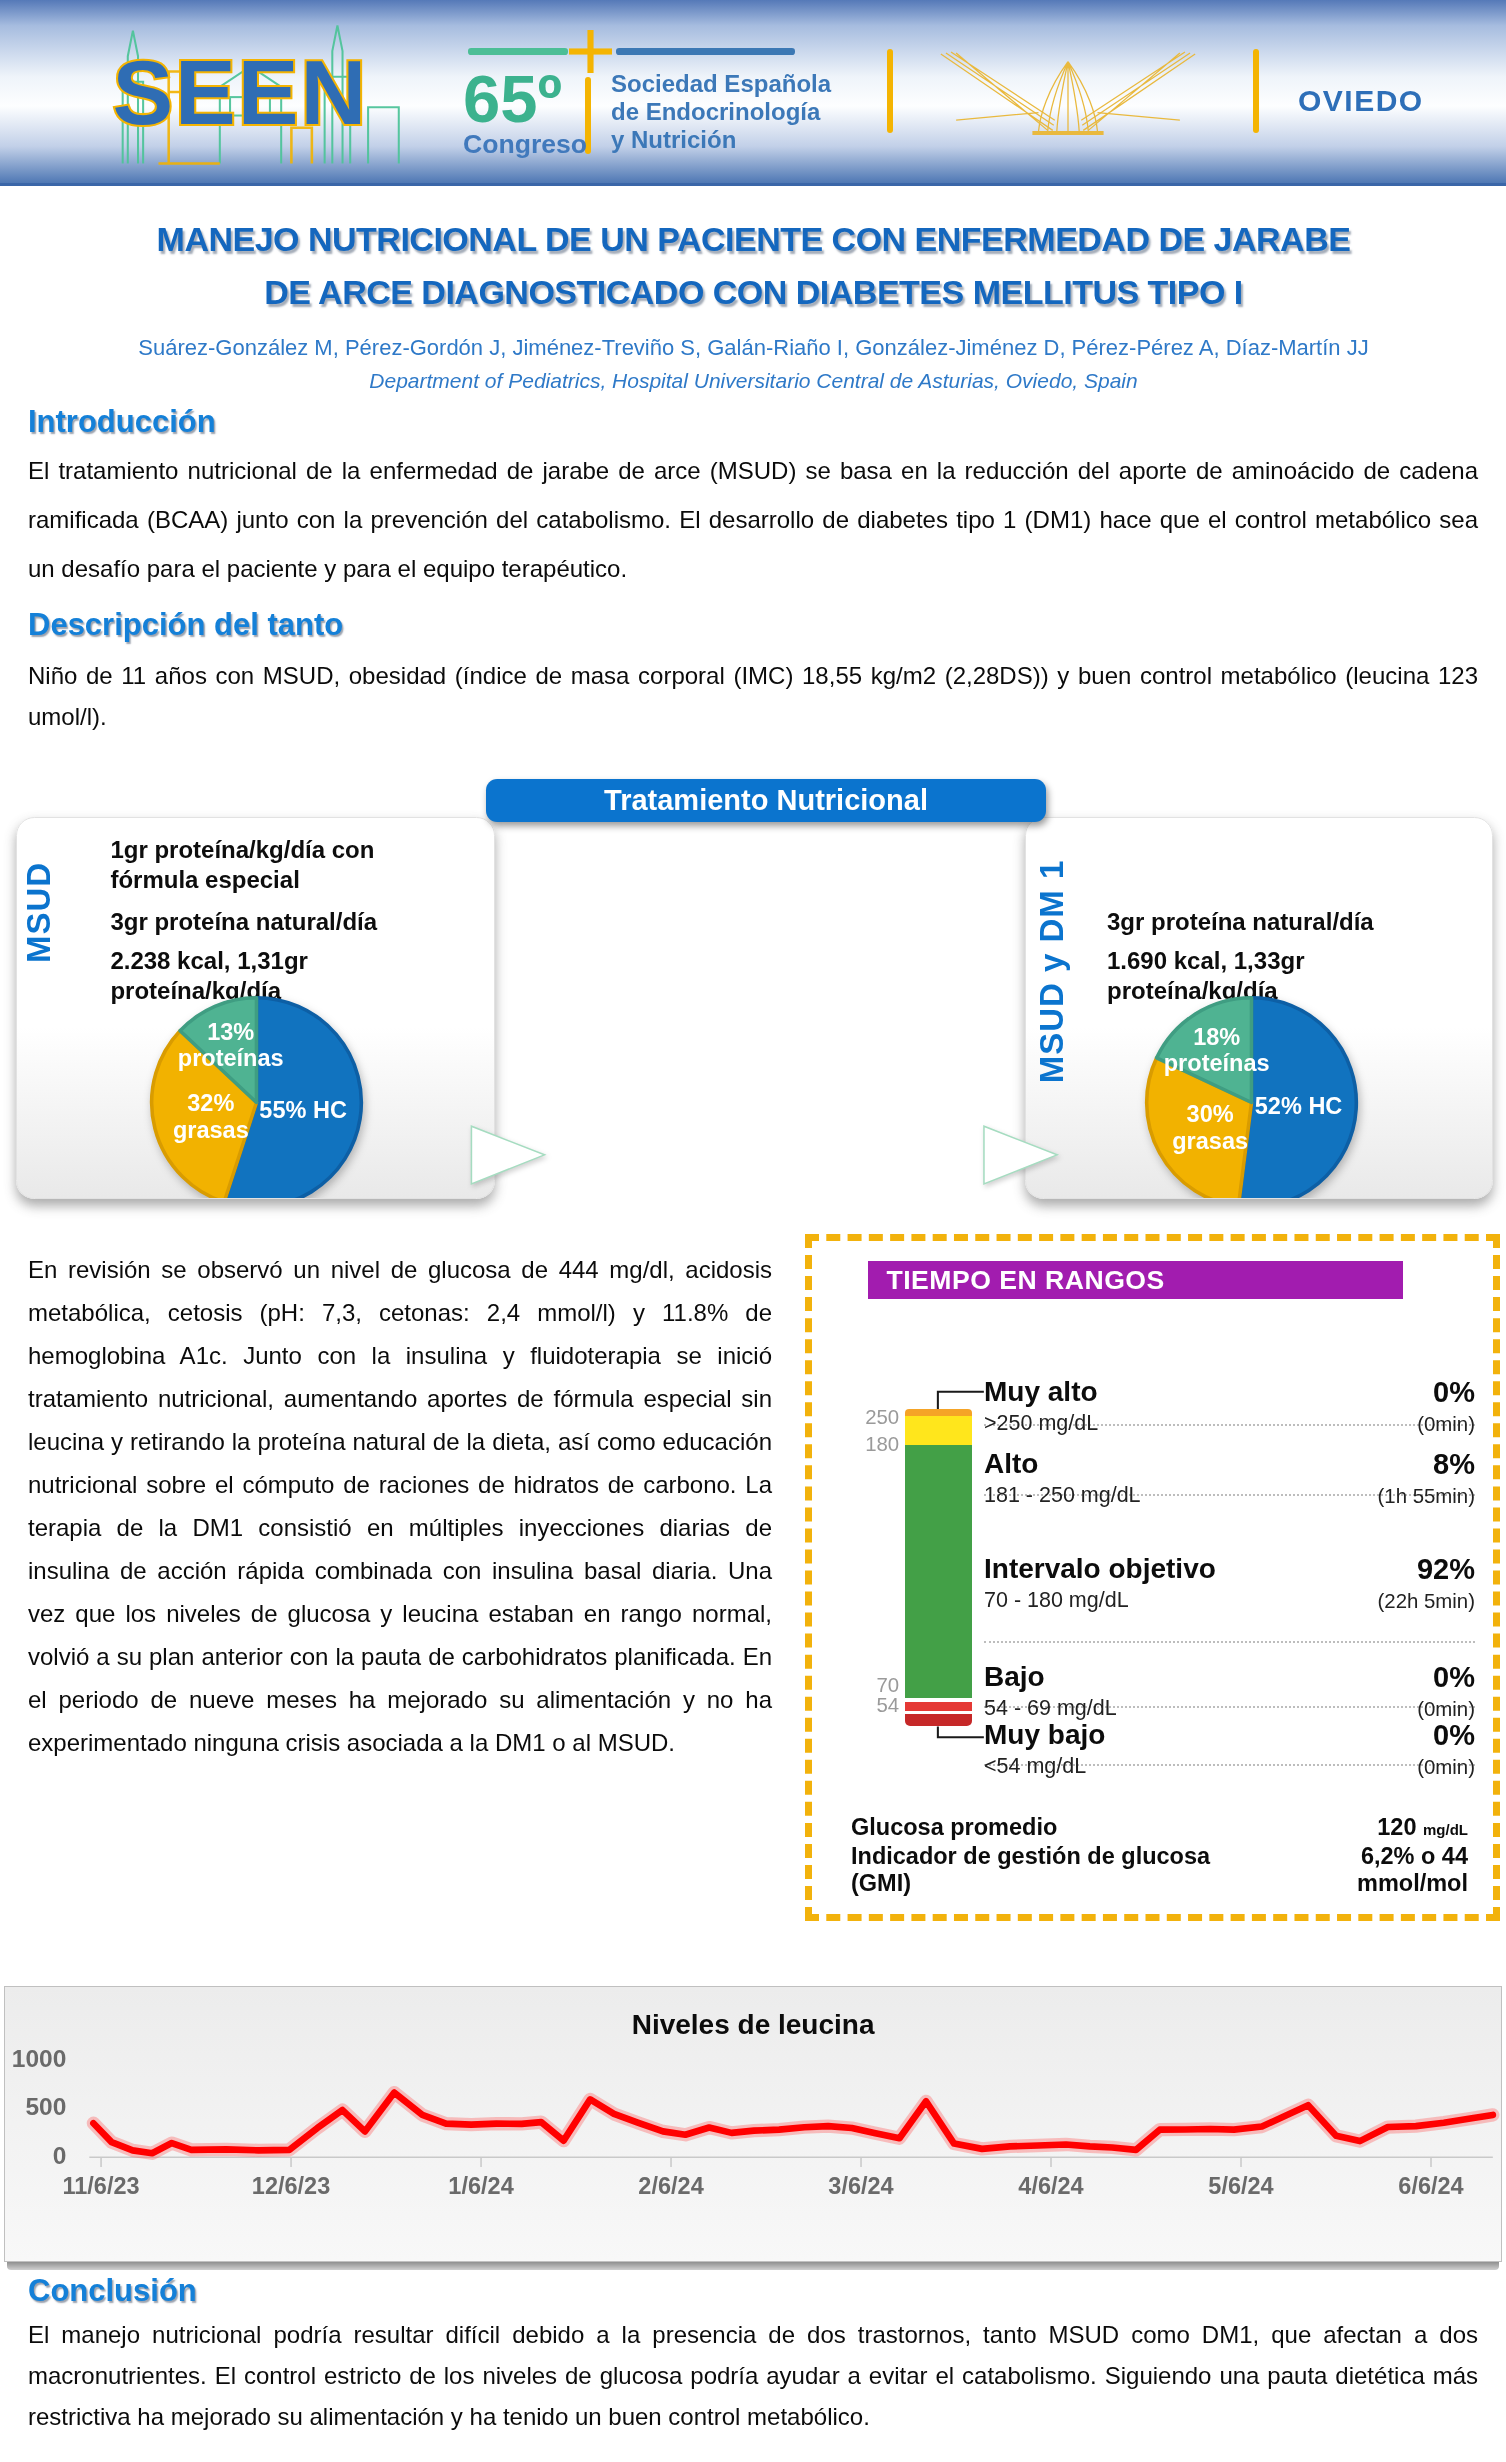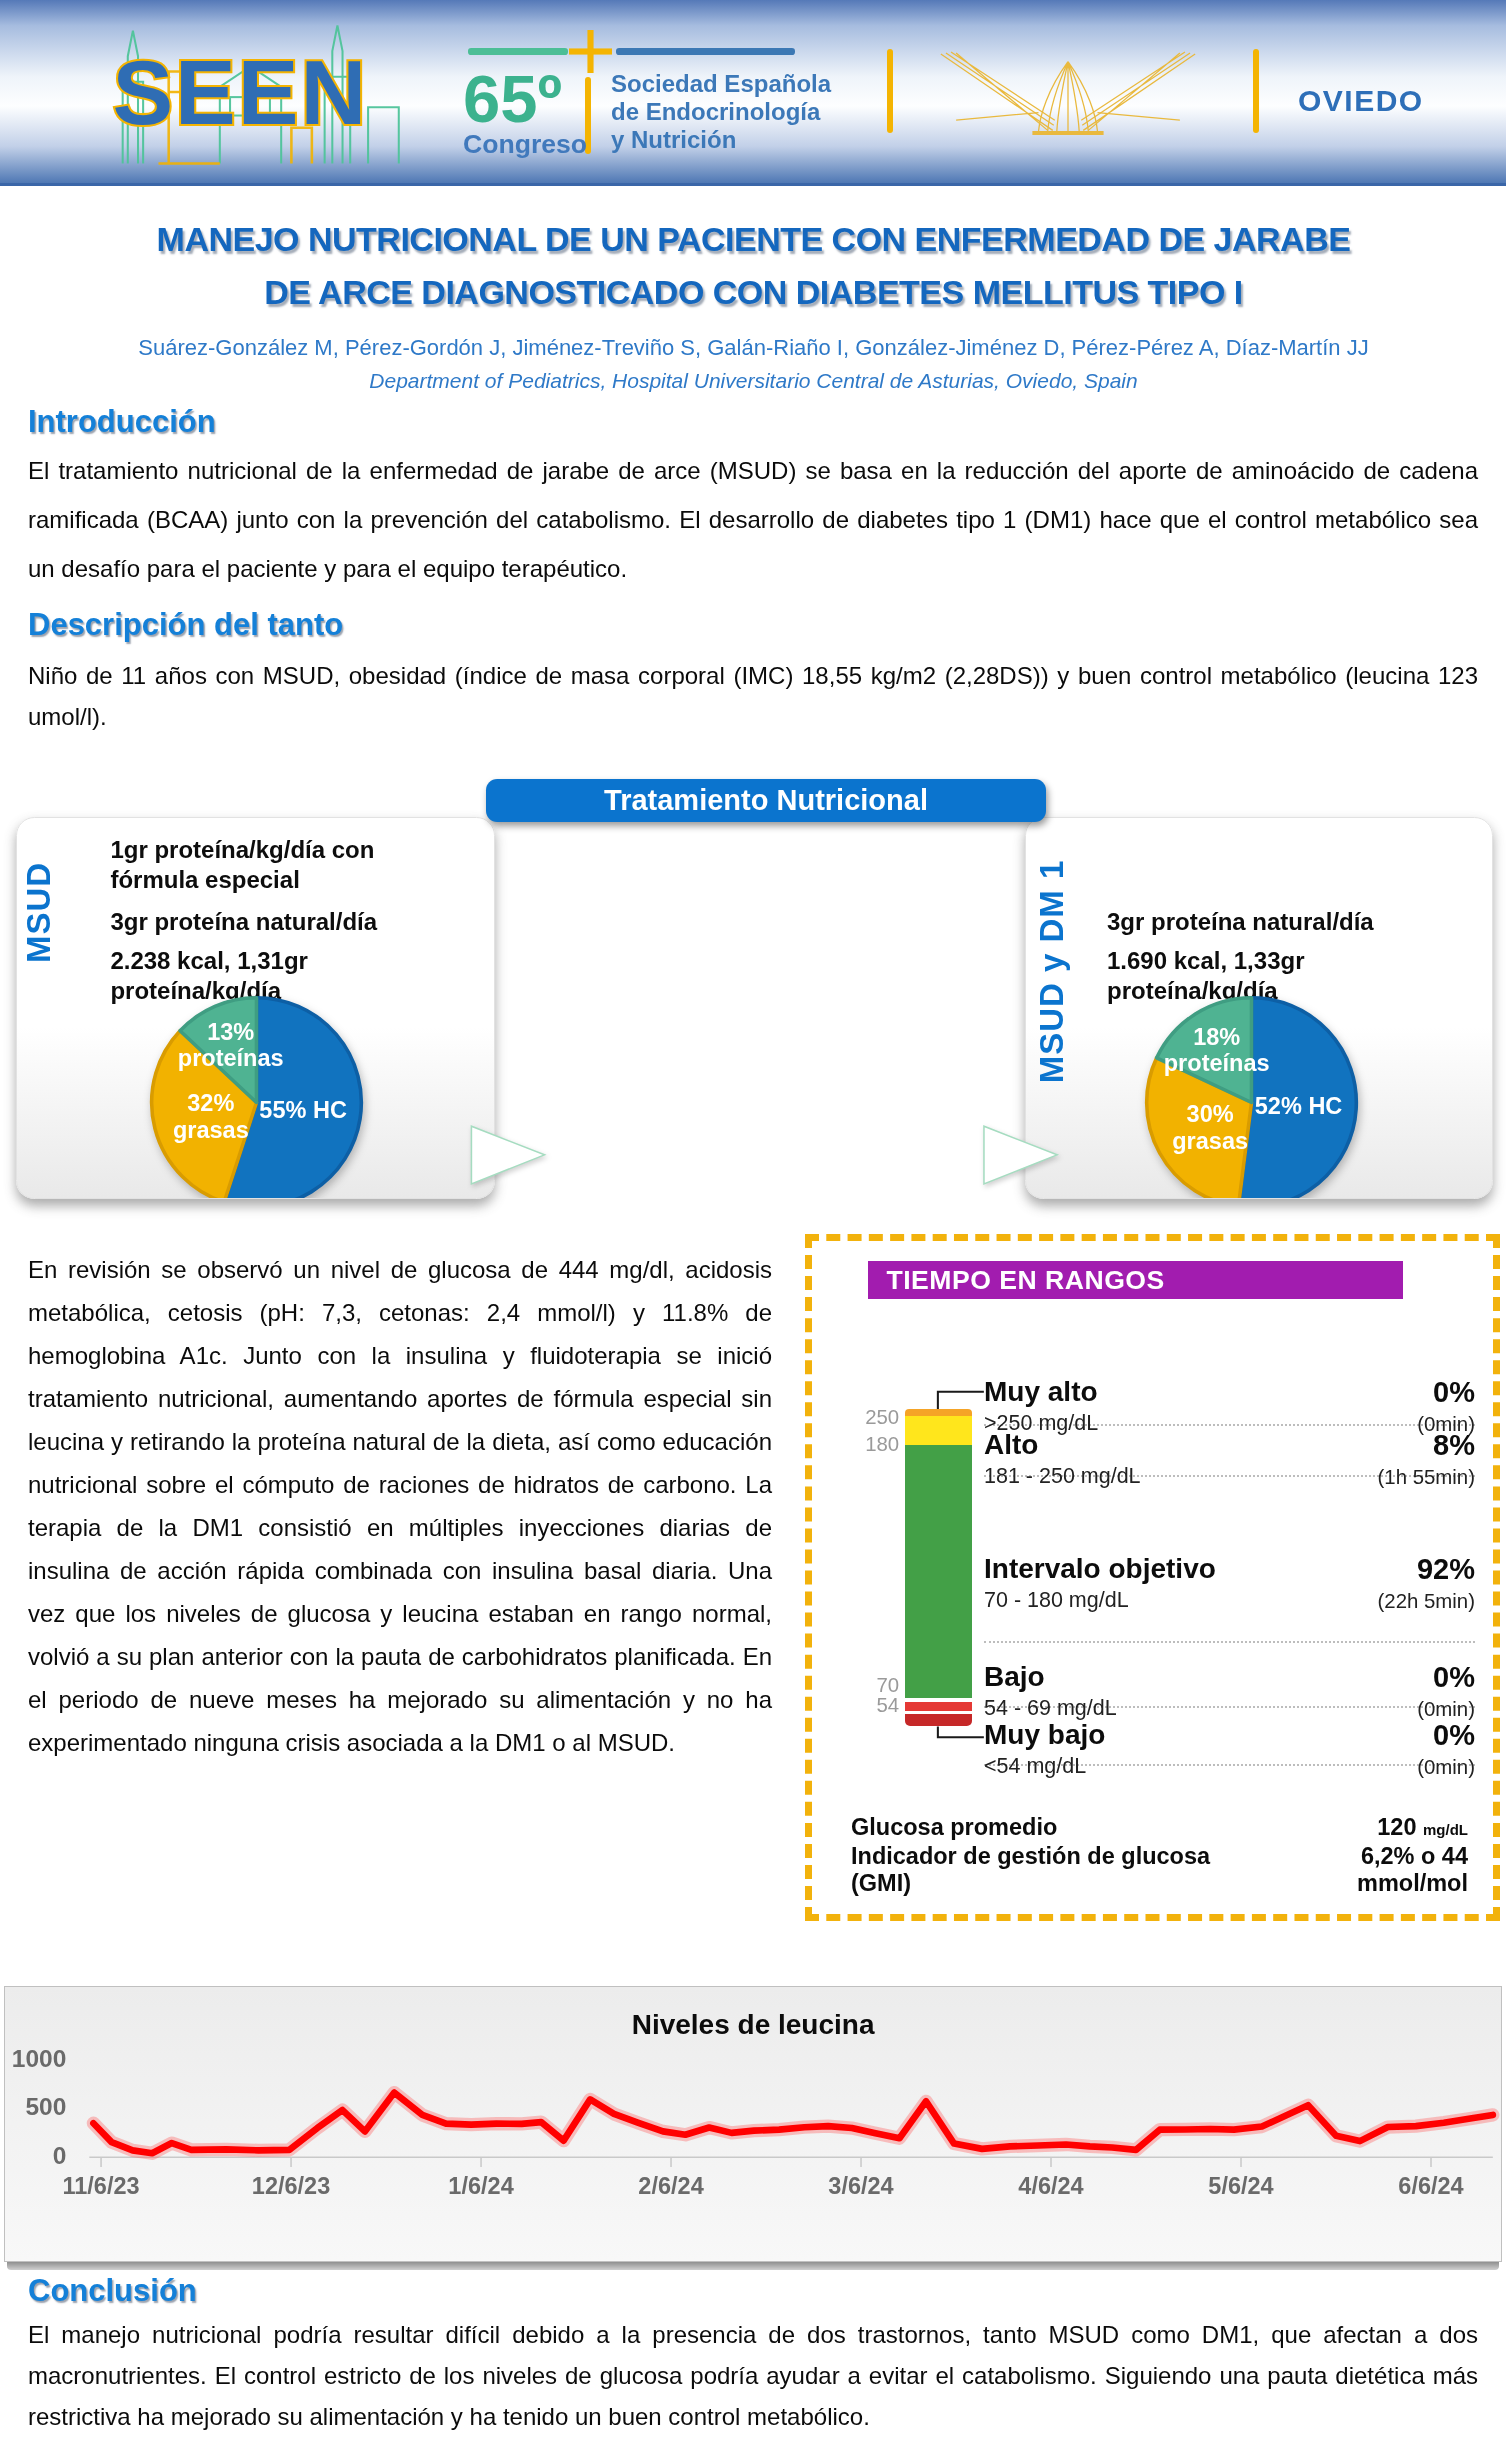--- a/index.html
+++ b/index.html
@@ -208,21 +208,21 @@
     <div class="tir-row" style="top:136px;height:49px;">
       <div>
           <div class="tr-title">Muy alto</div>
            <div class="tr-range">&gt;250 mg/dL</div>
         </div>
       <div>
           <div class="tr-pct">0%</div>
            <div class="tr-dur">(0min)</div>
         </div>
     </div>
-    <div class="tir-row" style="top:189px;height:47px;gap:28px;">
+    <div class="tir-row" style="top:208px;height:47px;gap:28px;">
       <div>
           <div class="tr-title">Alto</div>
            <div class="tr-range">181 - 250 mg/dL</div>
         </div>
       <div>
           <div class="tr-pct">8%</div>
            <div class="tr-dur">(1h 55min)</div>
         </div>
     </div>
     <div class="tir-row" style="top:313px;height:89px;">

